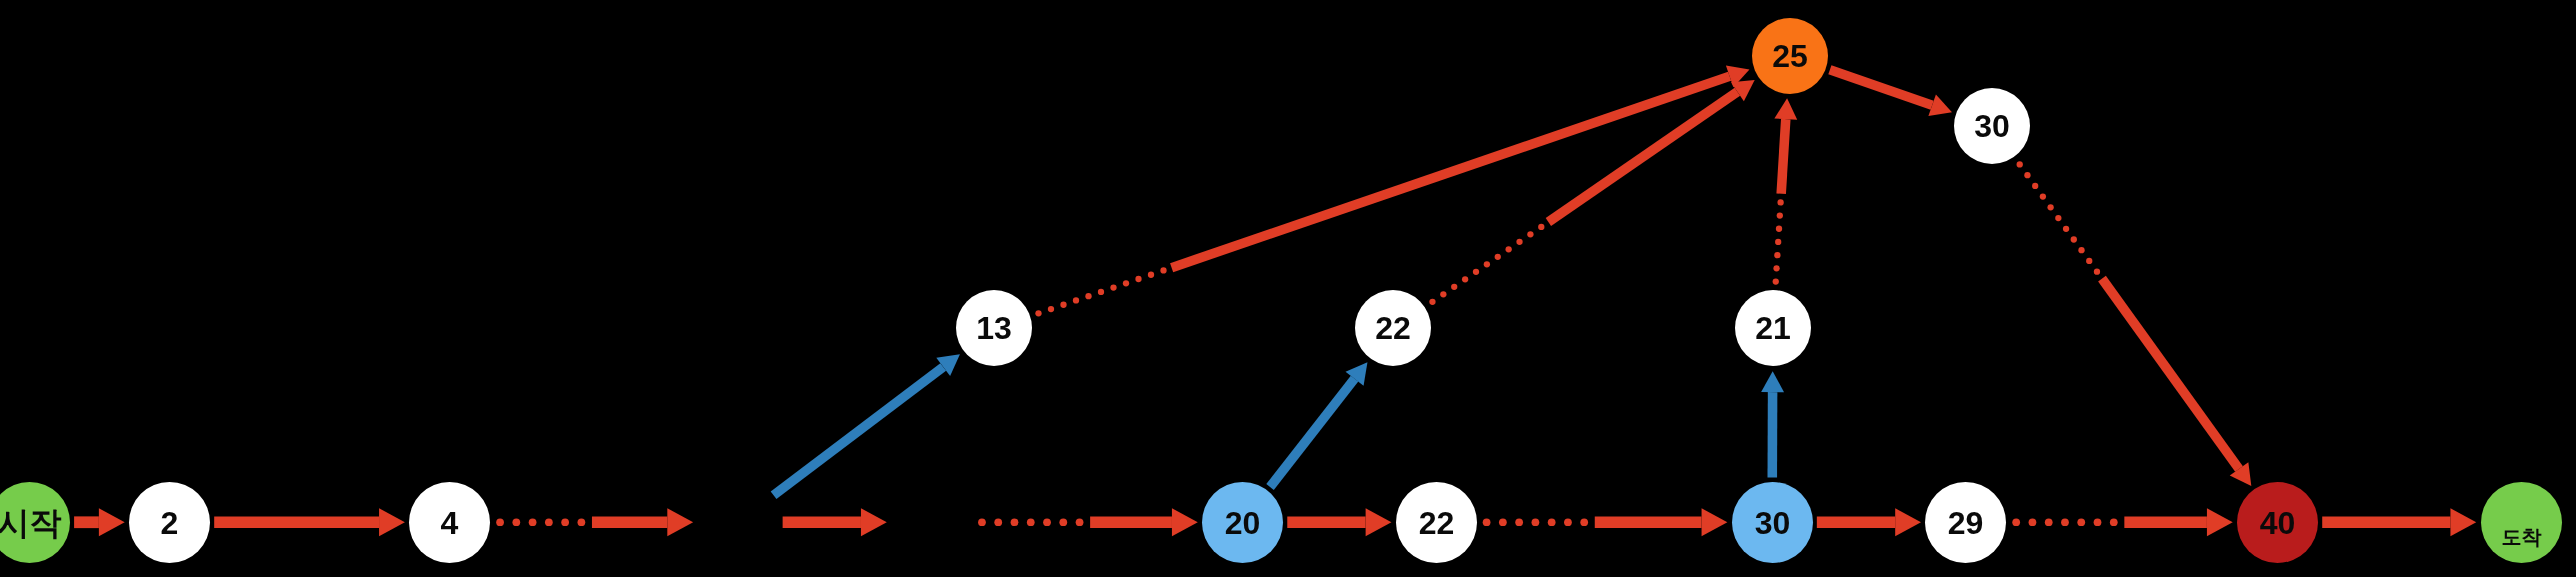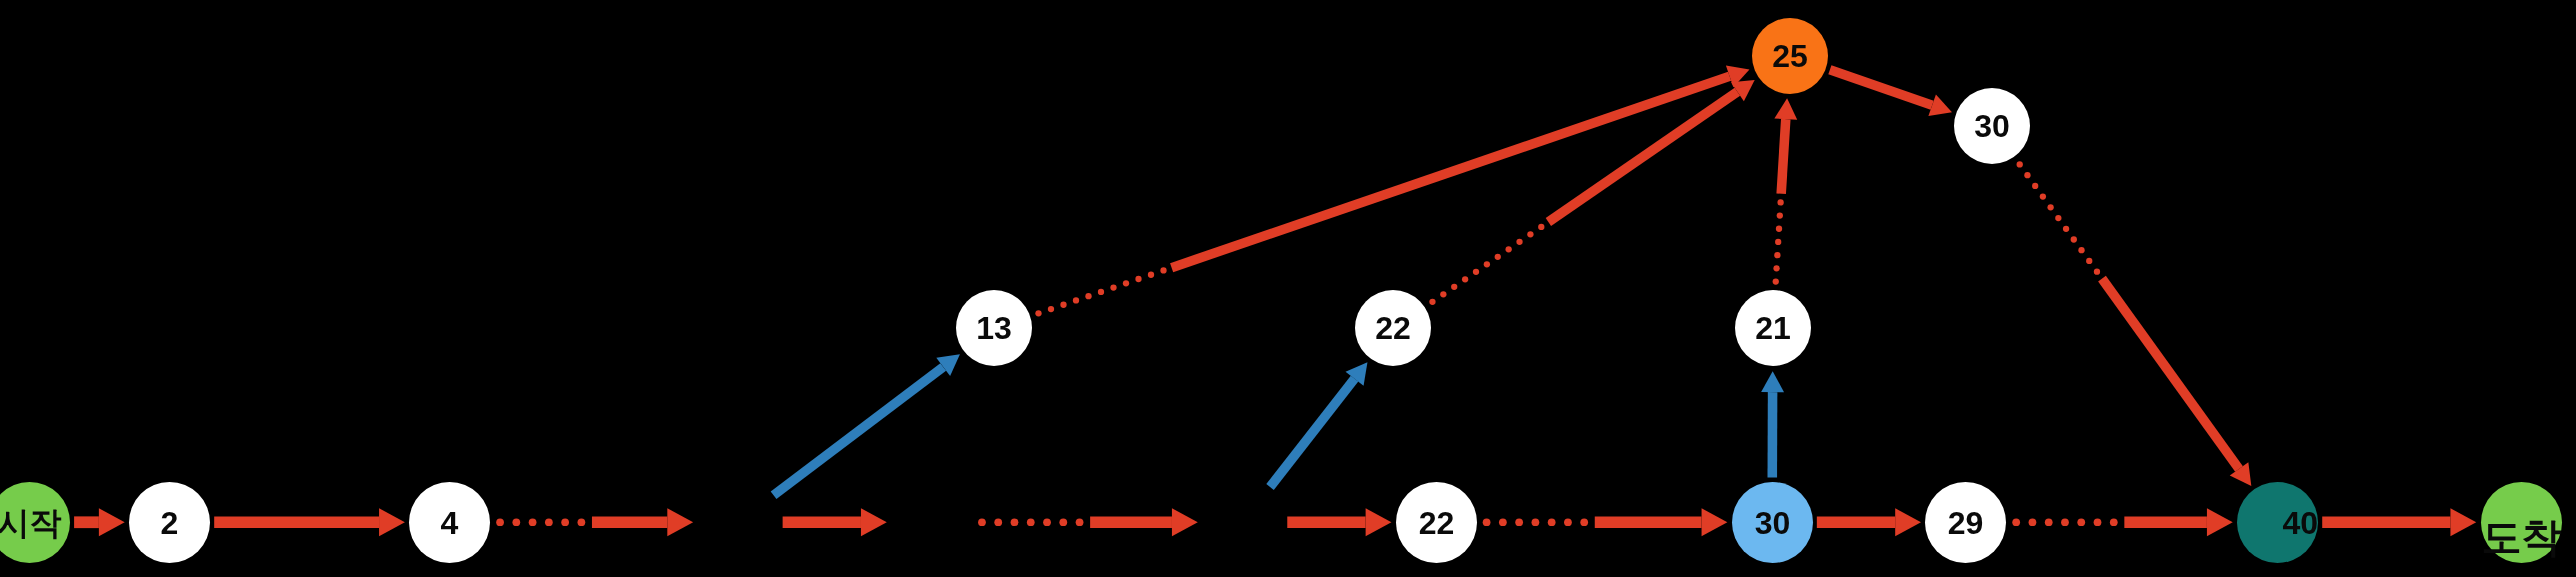--- a/index.html
+++ b/index.html
@@ -157,34 +157,37 @@
     </svg>
 <div class="node" style="left: -11px; top: 482px; width: 81px; height: 81px; background: rgb(118, 204, 75);">
       <span class="lbl" style="font-size: 32px; color: rgb(10, 10, 10);">시작</span>
     </div>
     <div class="node" style="left: 129px; top: 482px; width: 81px; height: 81px; background: rgb(255, 255, 255);">
       <span class="lbl" style="font-size: 32px; color: rgb(10, 10, 10);">2</span>
     </div>
     <div class="node" style="left: 409px; top: 482px; width: 81px; height: 81px; background: rgb(255, 255, 255);">
       <span class="lbl" style="font-size: 32px; color: rgb(10, 10, 10);">4</span>
     </div>
+    <div class="node" style="left: 1202px; top: 482px; width: 81px; height: 81px; background: rgb(108, 184, 240);">
+      <span class="lbl" style="font-size: 32px; color: rgb(10, 10, 10);">20</span>
+    </div>
     <div class="node" style="left: 1396px; top: 482px; width: 81px; height: 81px; background: rgb(255, 255, 255);">
       <span class="lbl" style="font-size: 32px; color: rgb(10, 10, 10);">22</span>
     </div>
     <div class="node" style="left: 1732px; top: 482px; width: 81px; height: 81px; background: rgb(108, 184, 240);">
       <span class="lbl" style="font-size: 32px; color: rgb(10, 10, 10);">30</span>
     </div>
     <div class="node" style="left: 1925px; top: 482px; width: 81px; height: 81px; background: rgb(255, 255, 255);">
       <span class="lbl" style="font-size: 32px; color: rgb(10, 10, 10);">29</span>
     </div>
-    <div class="node" style="left: 2237px; top: 482px; width: 81px; height: 81px; background: #0f766e; justify-content: flex-end;">
+    <div class="node" style="left: 2237px; top: 482px; width: 81px; height: 81px; background: #b91c1c;">
       <span class="lbl" style="font-size: 32px; color: rgb(10, 10, 10);">40</span>
     </div>
     <div class="node" style="left: 2481px; top: 482px; width: 81px; height: 81px; background: rgb(118, 204, 75);">
-      <span class="lbl" style="font-size: 40px; color: rgb(10, 10, 10); margin-top: 28px;">도착</span>
+      <span class="lbl" style="font-size: 20px; color: rgb(10, 10, 10); margin-top: 28px;">도착</span>
     </div>
     <div class="node" style="left: 956px; top: 290px; width: 76px; height: 76px; background: rgb(255, 255, 255);">
       <span class="lbl" style="font-size: 32px; color: rgb(10, 10, 10);">13</span>
     </div>
     <div class="node" style="left: 1355px; top: 290px; width: 76px; height: 76px; background: rgb(255, 255, 255);">
       <span class="lbl" style="font-size: 32px; color: rgb(10, 10, 10);">22</span>
     </div>
     <div class="node" style="left: 1735px; top: 290px; width: 76px; height: 76px; background: rgb(255, 255, 255);">
       <span class="lbl" style="font-size: 32px; color: rgb(10, 10, 10);">21</span>
     </div>

